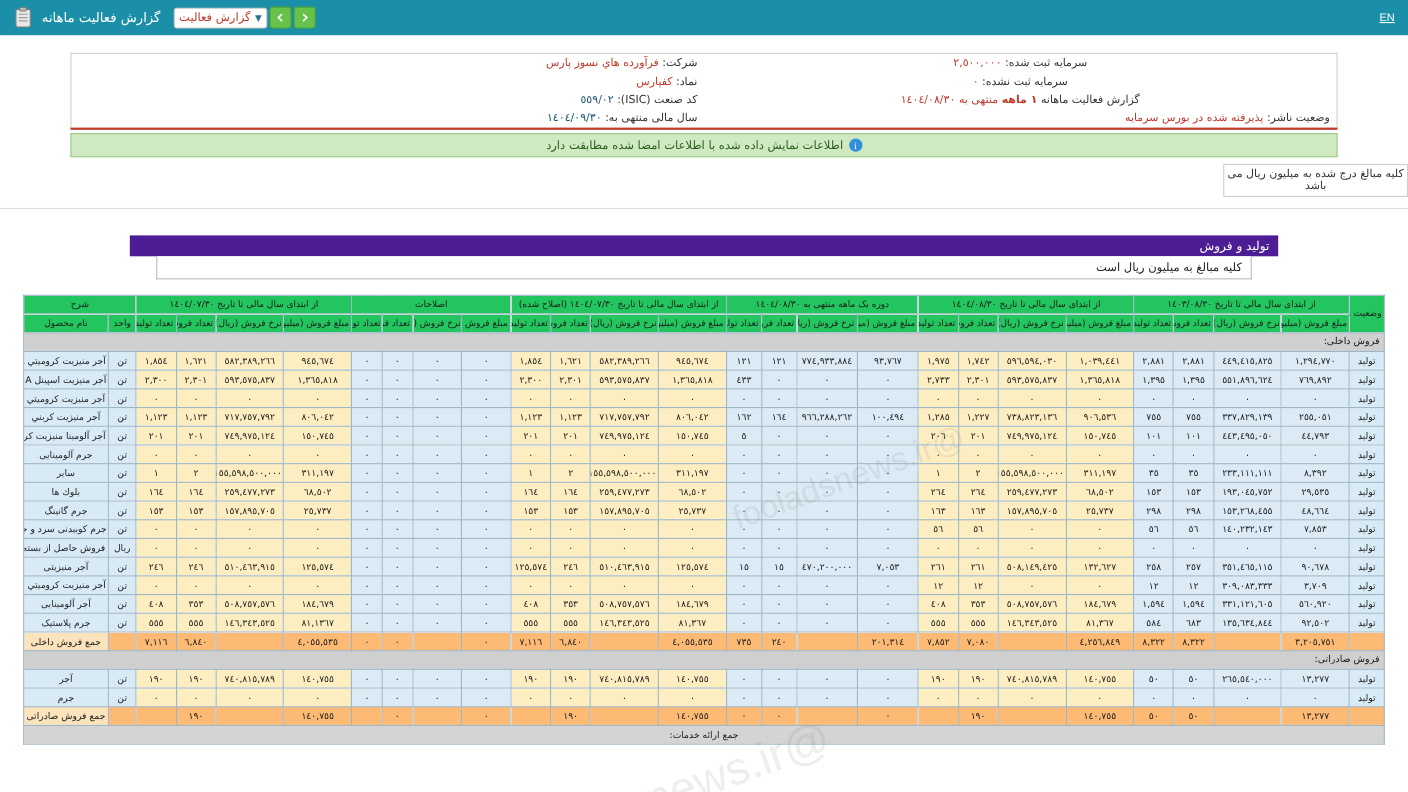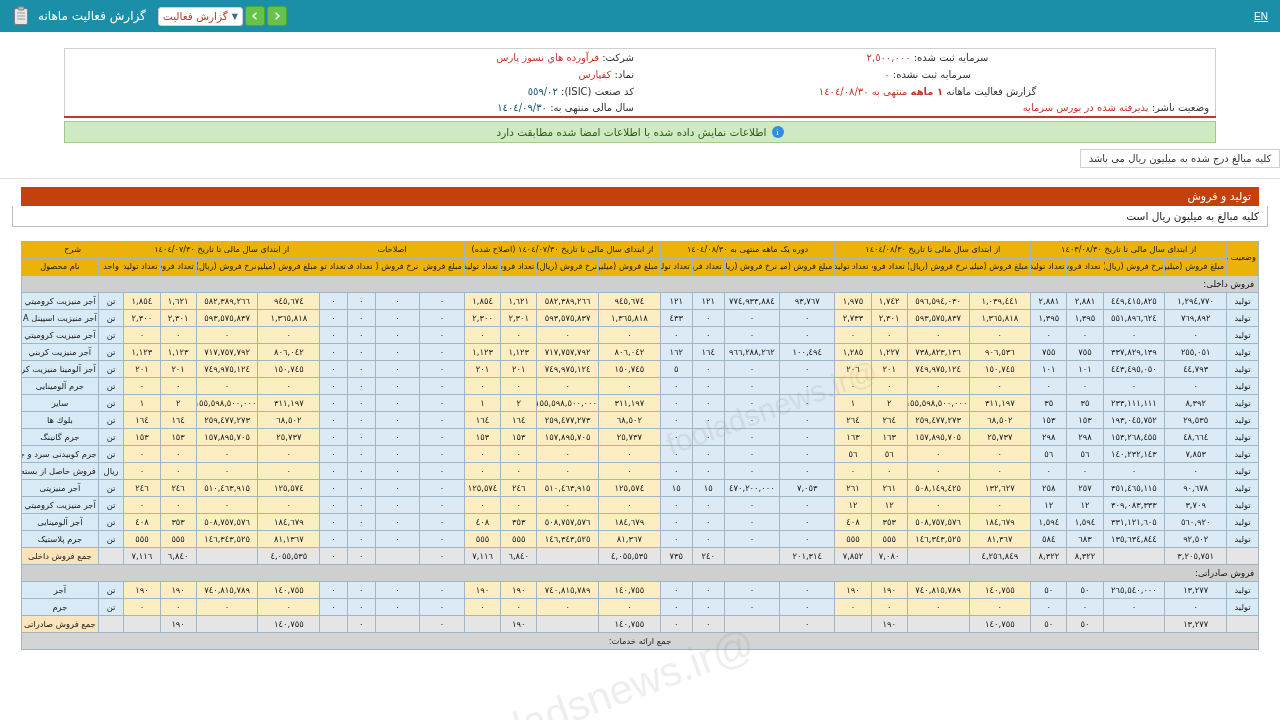--- a/index.html
+++ b/index.html
@@ -82,38 +82,38 @@
     text-align: center; padding: 4px 0;
     display: flex; align-items: center; justify-content: center; gap: 5px;
   }
   .i-badge {
     width: 12px; height: 12px; border-radius: 50%;
     background: #2f8fd8; color: #fff; font-size: 9px;
     display: inline-flex; align-items: center; justify-content: center;
     font-family: "Liberation Serif", serif;
   }
   .unit-note {
-    width: 200px; margin: 6px 0 0 66px;
+    width: 168px; margin: 6px 0 0 66px;
     border: 1px solid #cfcfcf; background: #fff;
     font-size: 10px; color: #333; text-align: center;
     padding: 3px 0;
   }
   .thin-rule {
     border-bottom: 1px solid #dddddd;
     margin: 10px 0 0 0;
   }
   
   .section-head {
-    width: 1238px; margin: 8px auto 0 auto;
-    background: #c2410c; color: #fff;
+    width: 1044px; margin: 24px auto 0 auto;
+    background: #4c1d95; color: #fff;
     font-size: 11px; text-align: right;
     padding: 3px 8px;
   }
   .section-sub {
-    width: 1256px; margin: 0 auto;
+    width: 996px; margin: 0 auto;
     border: 1px solid #bcbcbc; border-top: none;
     background: #fff; color: #222;
     font-size: 10.5px; text-align: right;
     padding: 4px 8px;
   }
   
   .tbl-wrap {
     width: 1238px; margin: 14px auto 0 auto;
     position: relative;
   }
@@ -125,41 +125,41 @@
   table.data th, table.data td {
     border: 1px solid #9fb6c4;
     padding: 1px 2px;
     text-align: center;
     vertical-align: middle;
     white-space: nowrap;
     overflow: hidden;
     height: 17px;
   }
   table.data thead th {
-    background: #eab308;
+    background: #22c55e;
     font-weight: normal;
     font-size: 8.2px;
     line-height: 1.15;
   }
   th.grp { background: #bcd9ea; }
   td.rowlabel {
     text-align: right; background: #d8eaf5; padding-right: 3px;
   }
   td.unit { background: #d8eaf5; }
   td.status { background: #d8eaf5; }
   td.c-blue { background: #dbeaf4; }
   td.c-yellow { background: #fdeec2; }
   tr.band td {
     background: #cfcfcf; text-align: right;
     font-size: 8.6px; padding-right: 4px;
     color: #111;
   }
   tr.grey td { background: #d4d4d4; }
   tr.total td {
-    background: #e5e5e5; font-weight: normal;
+    background: #fdba74; font-weight: normal;
   }
   tr.total td.rowlabel { background: #fbe3bb; }
   
   .wm {
     position: absolute;
     color: rgba(120,120,120,0.13);
     font-size: 30px;
     transform: rotate(-20deg);
     pointer-events: none;
     font-family: "Liberation Sans", sans-serif;

